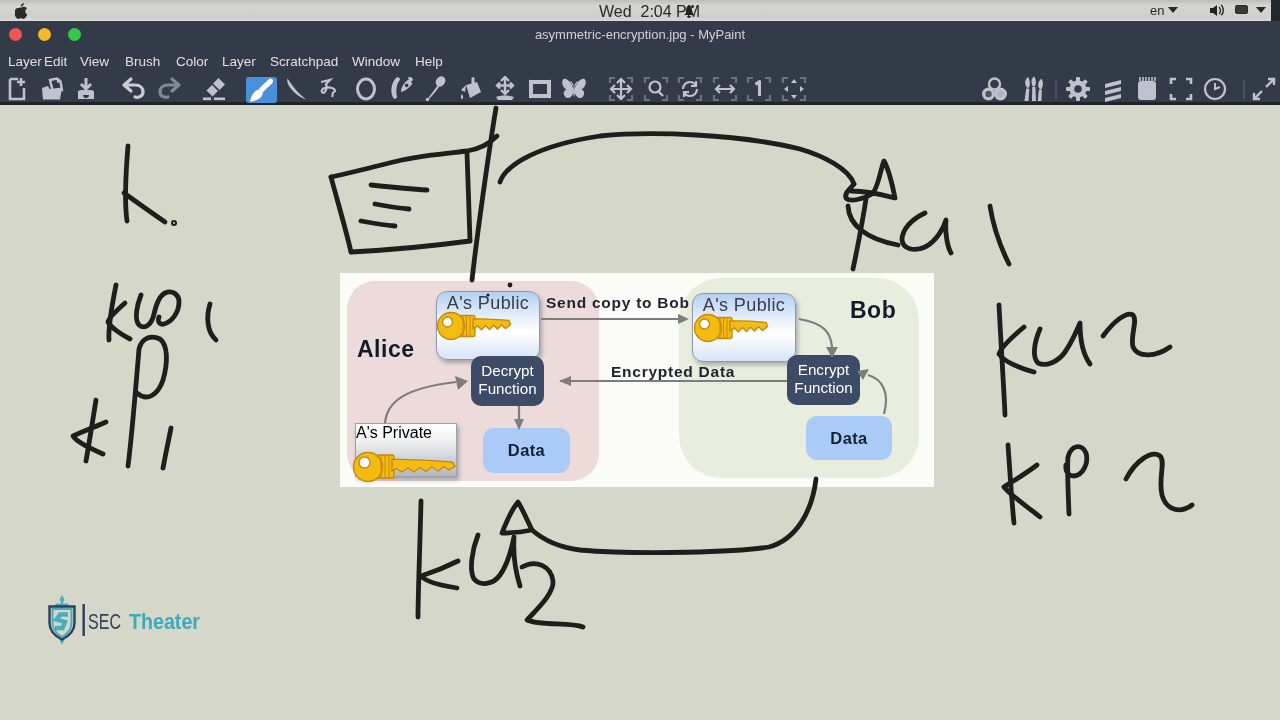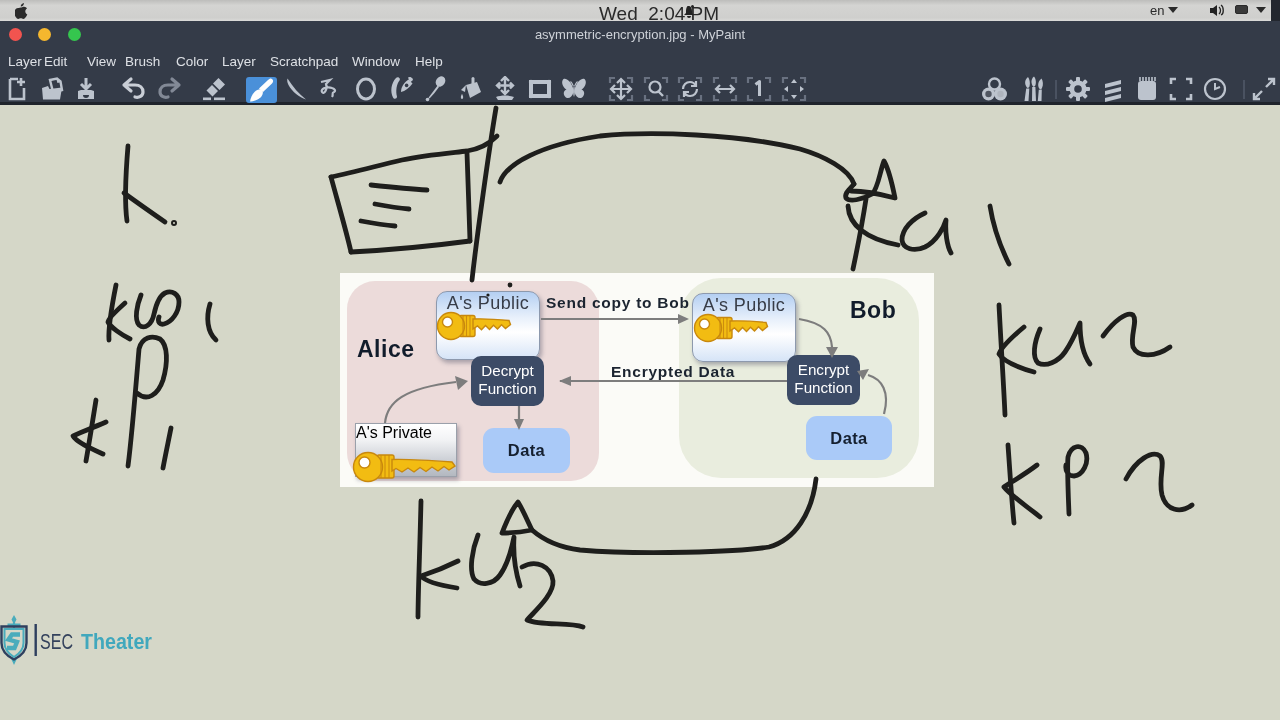--- a/index.html
+++ b/index.html
@@ -145,21 +145,21 @@
       <path d="M 478,430 C 472,445 469,465 474,474 C 480,481 493,480 500,470 C 508,459 512,442 514,432 C 513,448 514,462 520,481"></path>
       <path d="M 502,428 C 507,415 513,403 518,397 C 523,405 528,417 532,425 C 522,427 510,428 502,428"></path>
       <path d="M 532,425 C 540,432 556,442 580,445 C 640,450 740,447 769,442 C 795,435 812,408 816,374"></path>
       <path d="M 522,462 C 536,454 551,461 553,476 C 554,489 536,505 527,515 C 541,521 570,517 583,522"></path>
     </g>
 
     <circle cx="510" cy="180" r="2.4" fill="#1f1f1d"></circle>
       <circle cx="488" cy="190" r="1.6" fill="#1f1f1d"></circle>
   </svg>
 
-  <div class="abs" style="left:0px;top:508px;width:200px;height:70px;">
+  <div class="abs" style="left:0px;top:488px;width:200px;height:70px;padding-left:48px;">
     <svg width="200" height="70" viewBox="0 0 200 70">
       <g>
         <path d="M 14,2 L 16.5,6.5 L 14,11 L 11.5,6.5 Z" fill="#4aacbc"></path>
         <rect x="12.9" y="7" width="2.2" height="8" fill="#4aacbc"></rect>
         <rect x="7.5" y="10.5" width="13" height="2.6" fill="#4aacbc"></rect>
         <path d="M 14,52 L 17.5,44.5 L 10.5,44.5 Z" fill="#4aacbc"></path>
         <path d="M 1.5,13.5 L 1.5,30 C 1.5,37 7,43 14,46.5 C 21,43 26.5,37 26.5,30 L 26.5,13.5 Z" fill="none" stroke="#2e3f5e" stroke-width="2.4"></path>
         <path d="M 4.5,16 L 4.5,30 C 4.5,36 9,41 14,44 C 19,41 23.5,36 23.5,30 L 23.5,16 Z" fill="none" stroke="#4aacbc" stroke-width="2"></path>
         <path d="M 20,21.5 L 12,21.5 L 8.5,26.5 L 17,29 L 14.5,35 L 7,35" fill="none" stroke="#4aacbc" stroke-width="4.4"></path>
       </g>
@@ -168,21 +168,21 @@
       <text x="81" y="35.5" font-size="22" font-weight="bold" fill="#41a8bd" font-family="Liberation Sans,sans-serif" textLength="71" lengthAdjust="spacingAndGlyphs">Theater</text>
     </svg>
   </div>
 </div>
 
 <div id="macbar">
   <svg class="abs" style="left:15px;top:3px;" width="13" height="16" viewBox="0 0 13 16">
     <path d="M 8.9,0 C 9,0.9 8.6,1.8 8.1,2.4 C 7.5,3.1 6.6,3.6 5.8,3.5 C 5.7,2.7 6.1,1.8 6.6,1.3 C 7.2,0.6 8.2,0.1 8.9,0 Z" fill="#2b2b2b"></path>
     <path d="M 6.4,4.4 C 7.3,4.4 8,3.8 9.1,3.8 C 10.4,3.9 11.4,4.5 12,5.4 C 10.9,6.1 10.2,7.1 10.3,8.5 C 10.4,9.9 11.2,11 12.3,11.5 C 11.8,12.6 11.3,13.4 10.7,14.2 C 10,15 9.3,15.9 8.3,15.9 C 7.3,15.9 6.9,15.3 5.8,15.3 C 4.7,15.3 4.2,15.9 3.3,15.9 C 2.3,15.9 1.5,15 0.9,14.2 C -0.4,12.5 -1.1,9.9 -0.4,7.8 C 0.2,6.2 1.5,5 3,5 C 4,5 5.5,4.4 6.4,4.4 Z" fill="#2b2b2b"></path>
   </svg>
-  <div class="abs" style="left:599px;top:3px;font-size:19px;color:#2a2a2a;">Wed&nbsp; 2:04 PM</div>
+  <div class="abs" style="left:599px;top:3px;font-size:16px;color:#2a2a2a;">Wed&nbsp; 2:04 PM</div>
   <svg class="abs" style="left:683px;top:5px;" width="12" height="13" viewBox="0 0 12 13">
       <path d="M 5,1 C 8,1 9,3 9,6 L 9,8 L 11,10 L 1,10 L 3,8 L 3,6 C 3,3 4,1 5,1 Z M 4,11 a 2,2 0 0 0 4,0 z" fill="#222"></path>
       <circle cx="9.5" cy="1.5" r="1.5" fill="#222"></circle>
     </svg>
   <div class="abs" style="left:1150px;top:3px;font-size:13px;color:#2a2a2a;">en</div>
   <div class="abs" style="left:1168px;top:7px;width:0;height:0;border-left:5px solid transparent;border-right:5px solid transparent;border-top:6px solid #2a2a2a;"></div>
   <svg class="abs" style="left:1210px;top:4px;" width="15" height="13" viewBox="0 0 15 13">
       <path d="M 0,4 L 3,4 L 7,1 L 7,12 L 3,9 L 0,9 Z" fill="#222"></path>
       <path d="M 9,3 C 11,4.5 11,8.5 9,10 M 11,1 C 14,3 14,10 11,11" stroke="#222" stroke-width="1.3" fill="none"></path>
     </svg>
@@ -193,21 +193,21 @@
 
 <div id="titlebar"></div>
 <div class="dot" style="left:9px;background:#f2544f;"></div>
 <div class="dot" style="left:38px;background:#f5b72e;"></div>
 <div class="dot" style="left:68px;background:#35c64e;"></div>
 <div id="title-text">asymmetric-encryption.jpg - MyPaint</div>
 
 <div id="menurow"></div>
 <div class="menu-item" style="left:8px;">Layer</div>
 <div class="menu-item" style="left:44px;">Edit</div>
-<div class="menu-item" style="left:80px;margin-left:7px;">View</div>
+<div class="menu-item" style="left:80px;">View</div>
 <div class="menu-item" style="left:125px;">Brush</div>
 <div class="menu-item" style="left:176px;">Color</div>
 <div class="menu-item" style="left:222px;">Layer</div>
 <div class="menu-item" style="left:270px;">Scratchpad</div>
 <div class="menu-item" style="left:352px;">Window</div>
 <div class="menu-item" style="left:415px;">Help</div>
 
 <div id="toolbar"></div>
 <div id="tb-icons">
     <div class="abs" style="left: 4px; top: 76px;"><svg width="26" height="26" viewBox="0 0 26 26">

